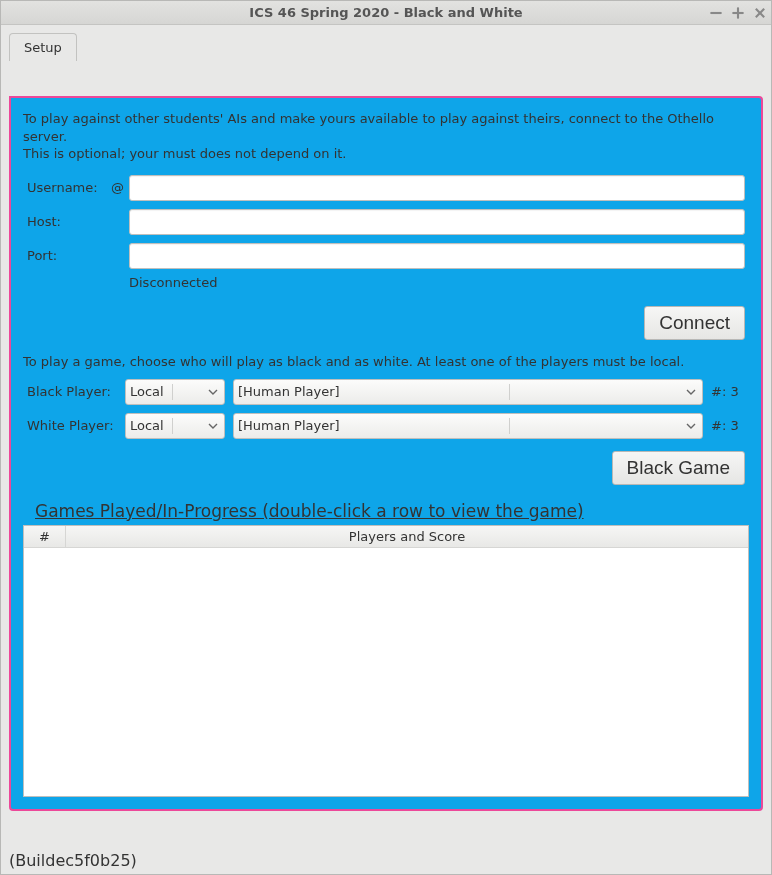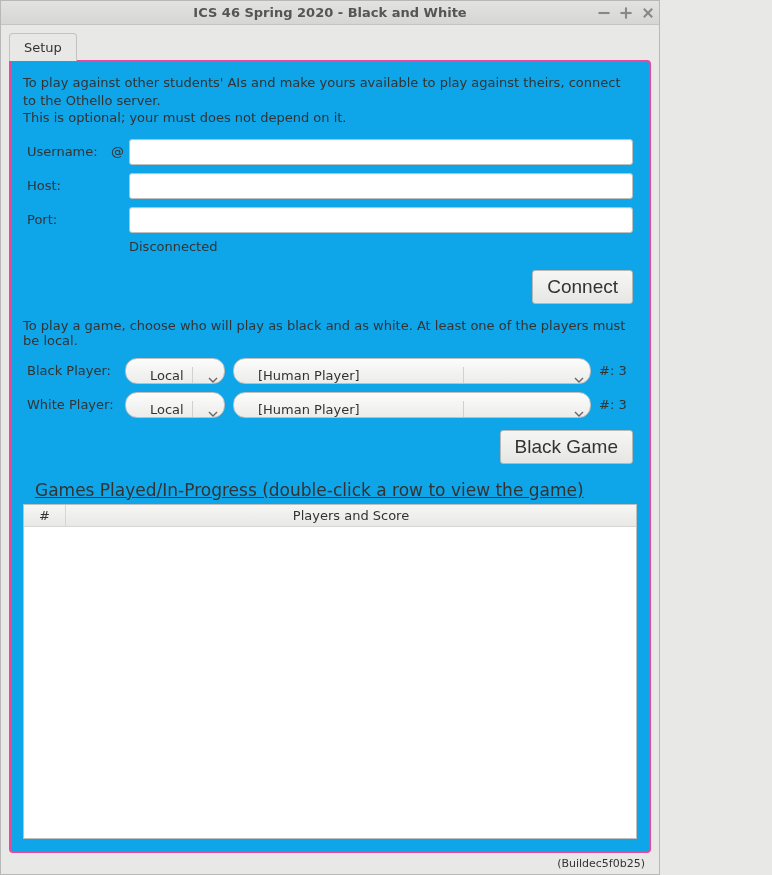--- a/index.html
+++ b/index.html
@@ -6,21 +6,21 @@
   html, body {
     margin: 0; padding: 0;
     width: 772px; height: 875px;
     font-family: "DejaVu Sans", "Liberation Sans", Arial, sans-serif;
     font-size: 13px;
     color: #333;
     background: #e8e8e7;
     overflow: hidden;
   }
   .window {
-    width: 660px; height: 875px;
+    width: 772px; height: 875px;
     background: #e8e8e7;
     border: 1px solid #b8b8b6;
     display: flex; flex-direction: column;
   }
   .titlebar {
     height: 24px;
     background: linear-gradient(#e2e2e0, #d6d6d4);
     border-bottom: 1px solid #c4c4c2;
     display: flex; align-items: center;
     padding: 0 6px;
@@ -42,20 +42,21 @@
     width: 14px; height: 14px;
     display: flex; align-items: center; justify-content: center;
     font-size: 13px; line-height: 1;
     cursor: pointer;
   }
   .client {
     flex: 1;
     padding: 8px 8px 4px 8px;
     display: flex; flex-direction: column;
     min-height: 0;
+    gap: 36px;
   }
   .tabs {
     display: flex;
     position: relative;
     z-index: 2;
   }
   .tab {
     border: 1px solid #c2c2c0;
     border-bottom: none;
     background: #e8e8e7;
@@ -126,24 +127,24 @@
     margin: 0 4px 0 4px;
     display: grid;
     grid-template-columns: 90px 100px 1fr 34px;
     column-gap: 8px;
     row-gap: 8px;
     align-items: center;
   }
   .select {
     height: 26px;
     border: 1px solid #bfbfbd;
-    border-radius: 12px;
+    border-radius: 3px;
     background: linear-gradient(#fcfcfb, #ececea);
-    display: flex; align-items: flex-end;
-    padding: 0 6px 0 24px;
+    display: flex; align-items: center;
+    padding: 0 6px 0 4px;
     position: relative;
     cursor: pointer;
     font-size: 13px;
   }
   .select .arrow {
     margin-left: auto;
     display: flex; align-items: center;
   }
   .select .arrow svg { width: 10px; height: 6px; }
   .select .sep {
@@ -174,23 +175,23 @@
     border-bottom: 1px solid #d6d6d4;
     font-size: 13px;
   }
   .games .hdr .cell {
     display: flex; align-items: center; justify-content: center;
     border-right: 1px solid #d6d6d4;
   }
   .games .hdr .cell:last-child { border-right: none; }
   .games .body { flex: 1; overflow: auto; }
   .buildbar {
-    display: flex; justify-content: flex-end;
+    display: flex; 
     padding: 4px 6px 0 0;
-    font-size: 11px;
+    font-size: 16px;
     color: #333;
   }
 </style>
 </head>
 <body>
 
 <div class="window">
 
   <div class="titlebar">
     <div class="title">ICS 46 Spring 2020 - Black and White</div>

